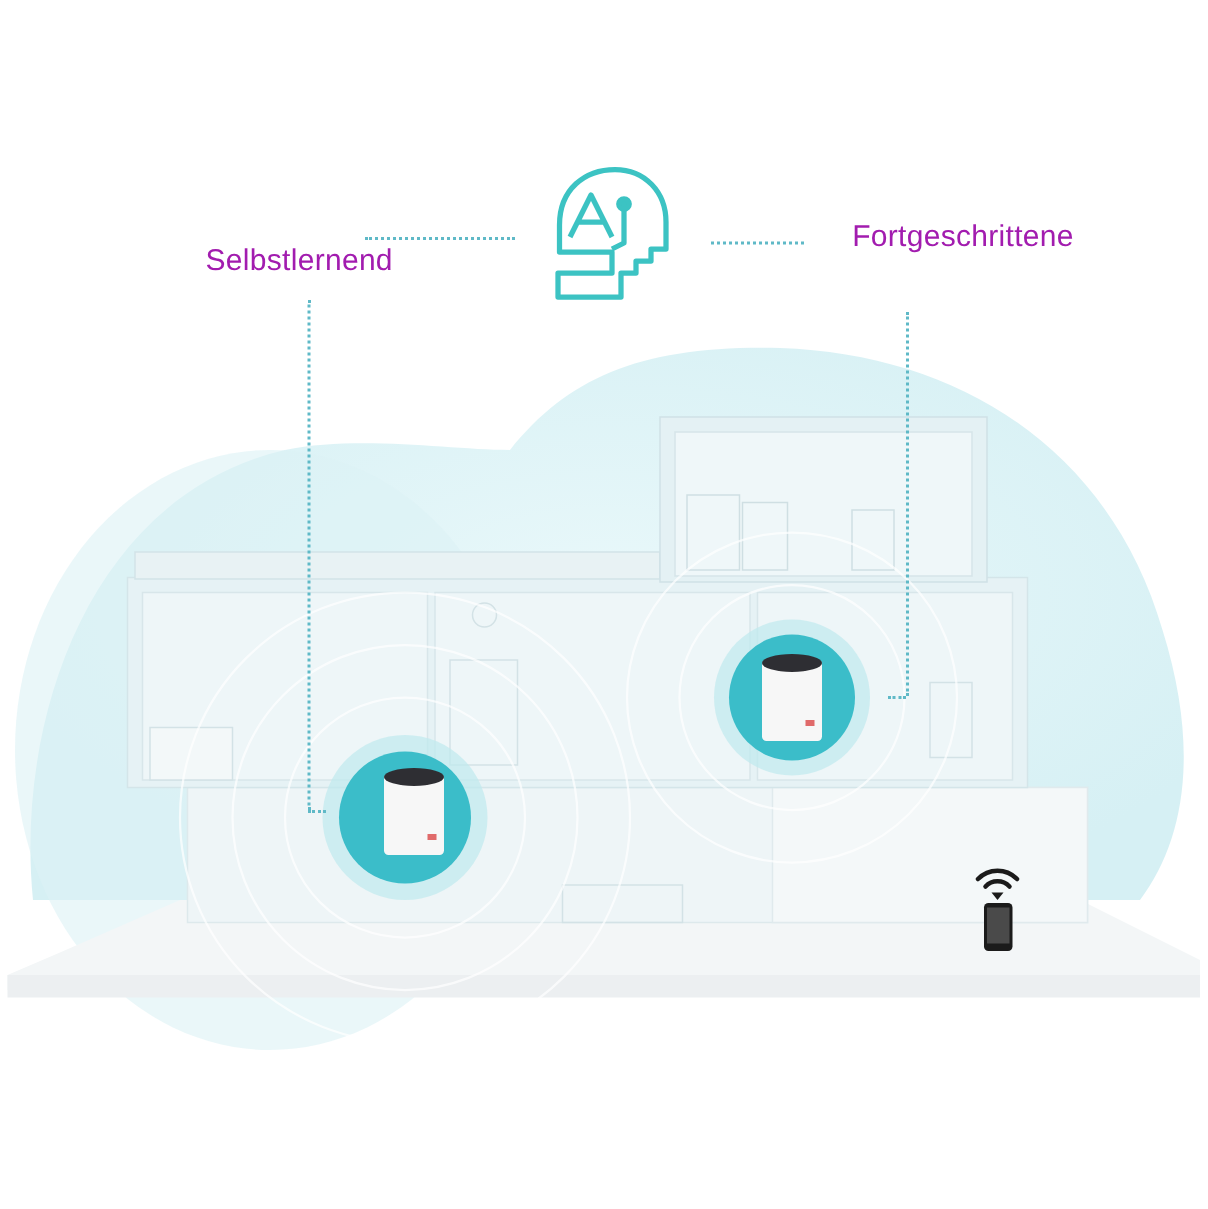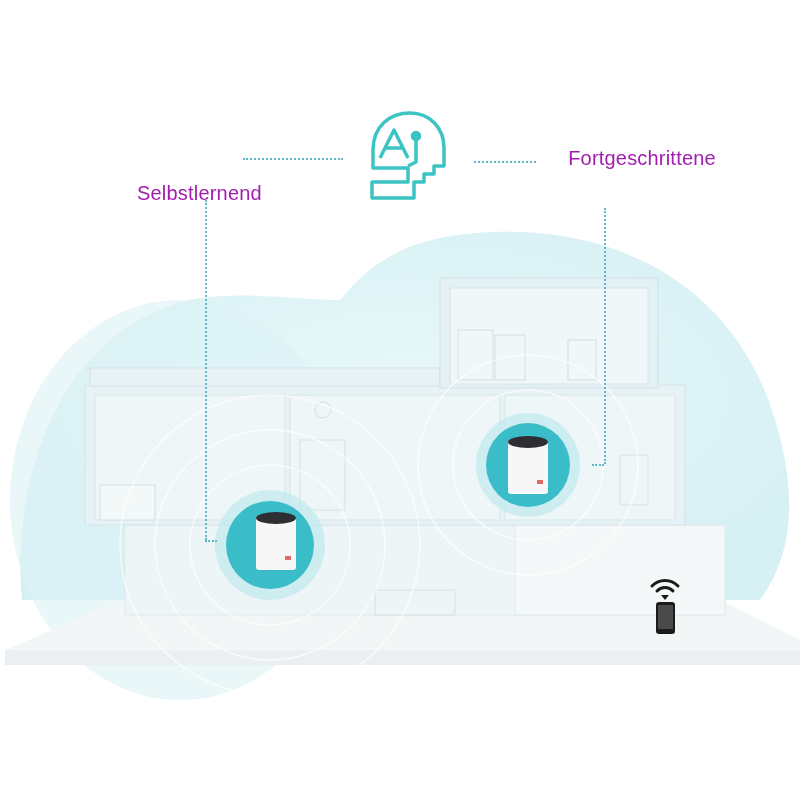--- a/index.html
+++ b/index.html
@@ -101,16 +101,16 @@
   </svg>
 </div>
 
 <div class="abs dotted-h" style="left:243px;top:158px;width:100px;"></div>
 <div class="abs dotted-h" style="left:474px;top:161px;width:62px;"></div>
 <div class="abs dotted-v" style="left:205px;top:200px;height:340px;"></div>
 <div class="abs dotted-h" style="left:205px;top:540px;width:12px;"></div>
 <div class="abs dotted-v" style="left:604px;top:208px;height:256px;"></div>
 <div class="abs dotted-h" style="left:592px;top:464px;width:12px;"></div>
 
-<div class="abs label" style="left:137px;top:179px;text-align:right;">Selbstlernend</div>
+<div class="abs label" style="left:137px;top:160px;text-align:right;">Selbstlernend</div>
 <div class="abs label" style="left:556px;top:144px;text-align:center;width:172px;">
   <div>Fortgeschrittene</div>
 </div>
 
 </body></html>

